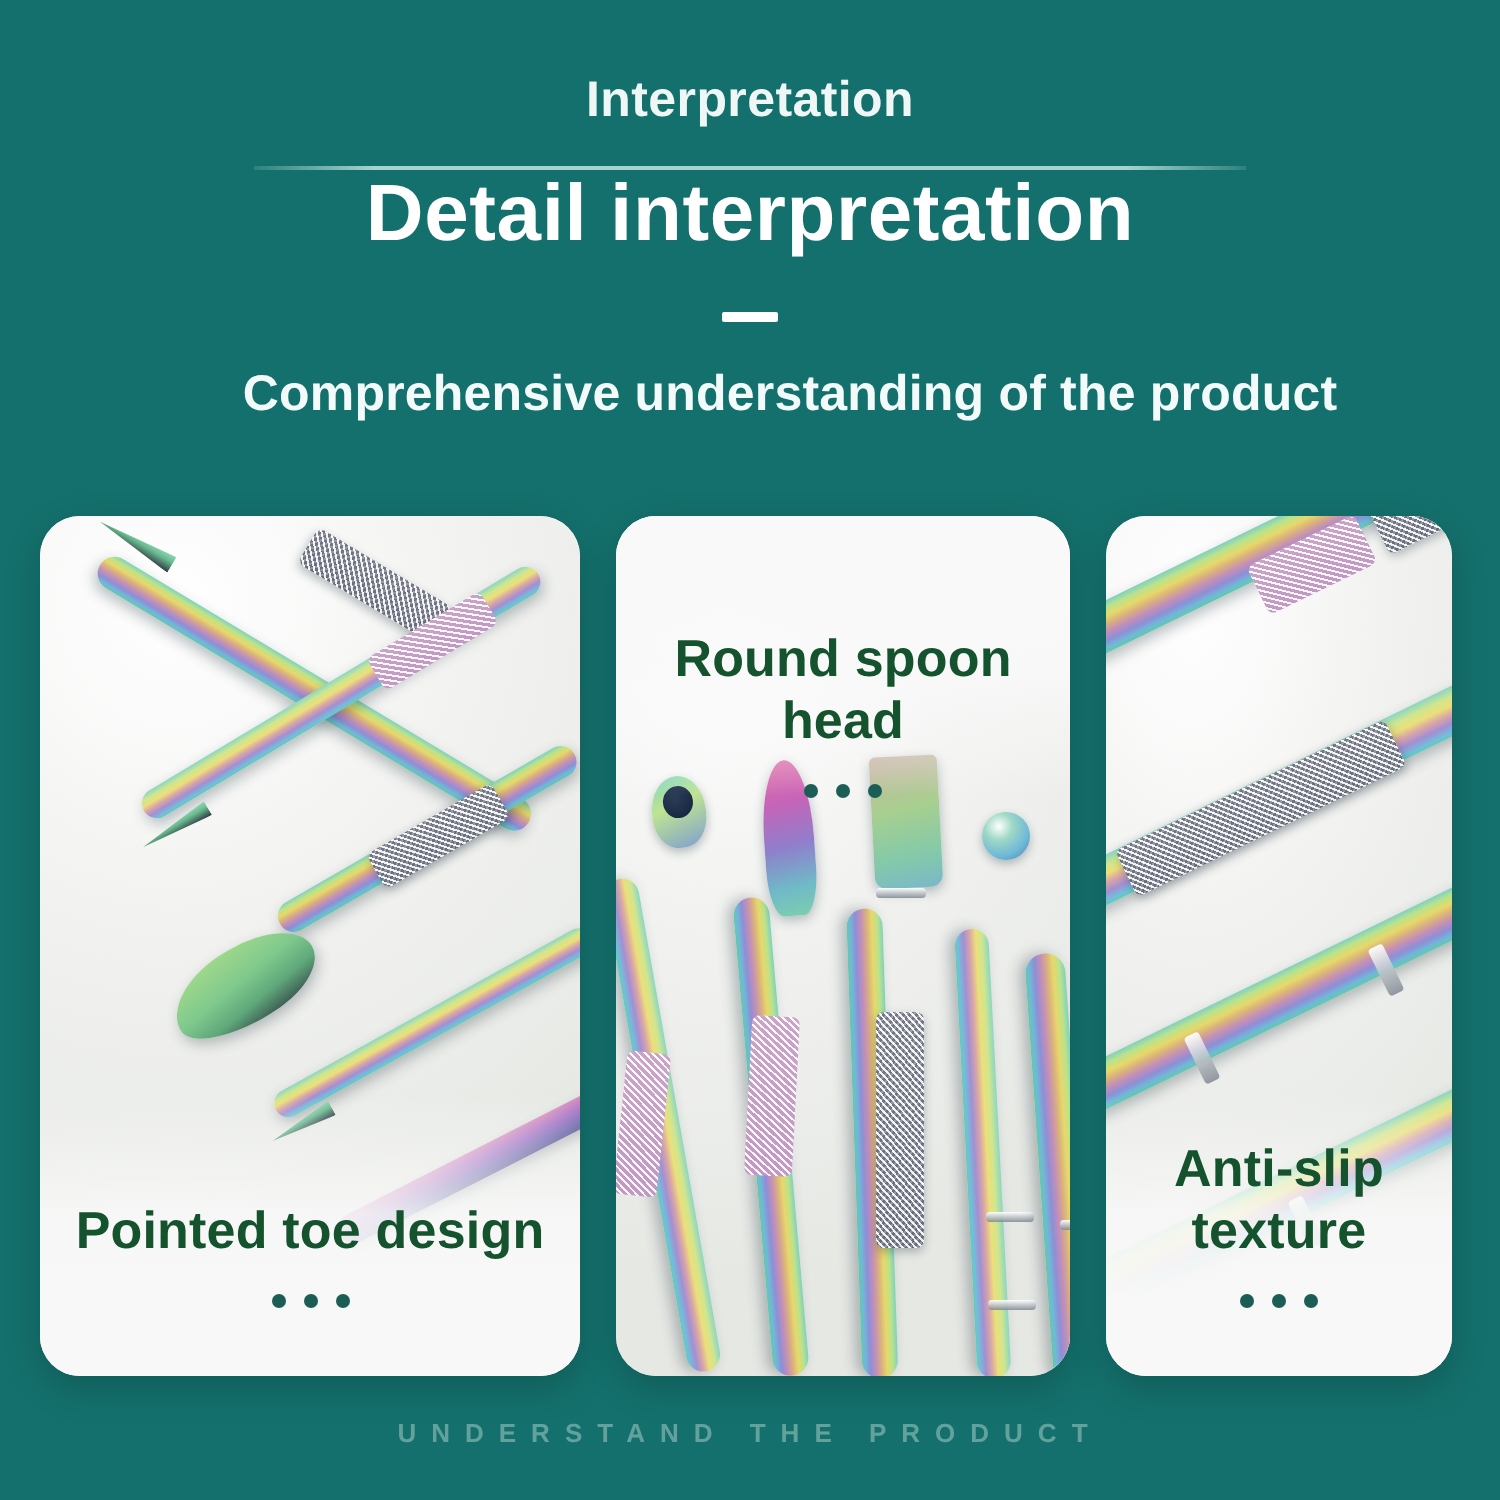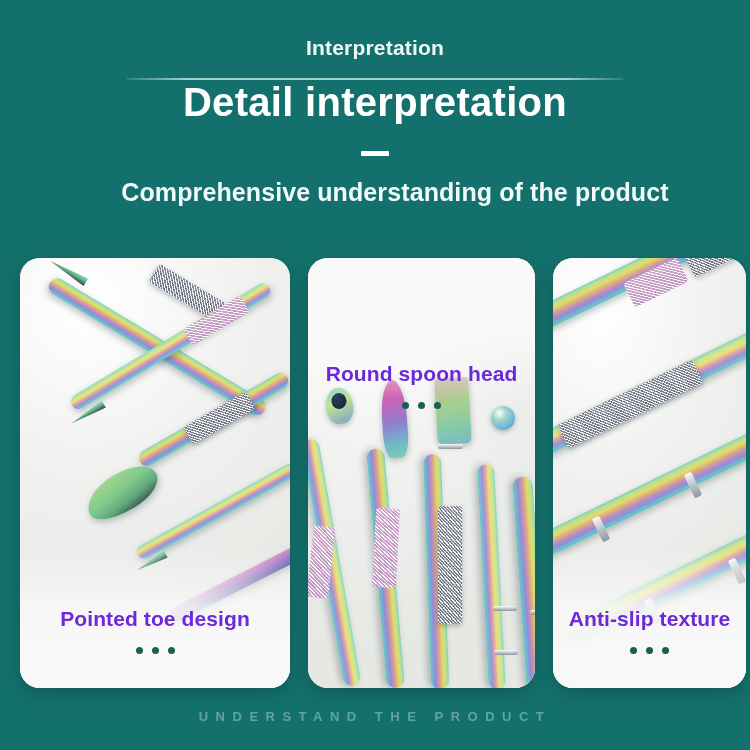--- a/index.html
+++ b/index.html
@@ -9,21 +9,21 @@
     background:#14706c;
     font-family:"Liberation Sans", sans-serif;
     overflow:hidden;
     position:relative;
   }
 
   
   .header { width:100%; padding-top:36px; text-align:center; }
 
   .eyebrow {
-    font-size:21px;
+    font-size:25px;
     font-weight:700;
     color:#eef7f6;
     letter-spacing:.2px;
   }
 
   .rule {
     width:496px; height:2px;
     margin:18px auto 0;
     background:linear-gradient(90deg,rgba(190,228,224,.15),rgba(190,228,224,.85) 12%,rgba(190,228,224,.85) 88%,rgba(190,228,224,.15));
   }
@@ -63,21 +63,21 @@
   .card {
     position:relative;
     border-radius:20px;
     overflow:hidden;
     background:#f4f6f5;
     box-shadow:0 6px 18px rgba(0,0,0,.18);
     flex:0 0 auto;
   }
   .card-left   { width:270px; }
   .card-mid    { width:227px; }
-  .card-right  { width:193px; }
+  .card-right  { width:173px; }
 
   
   .photo {
     position:absolute;
     inset:0;
     overflow:hidden;
   }
   .photo::before{
     content:"";
     position:absolute; inset:0;
@@ -145,25 +145,24 @@
   .label-block {
     position:absolute;
     left:0; width:100%;
     text-align:center;
     z-index:5;
   }
   .label-block.bottom { bottom:34px; }
   .label-block.top    { top:56px; }
 
   .label-text {
-    font-size:21px;
+    font-size:26px;
     font-weight:700;
-    color:#6d28d9;
+    color:#14532d;
     letter-spacing:.1px;
-    margin-top:48px;
   }
 
   .dots {
     margin-top:16px;
     display:flex;
     justify-content:center;
     gap:9px;
   }
   .dots i {
     width:7px; height:7px;

